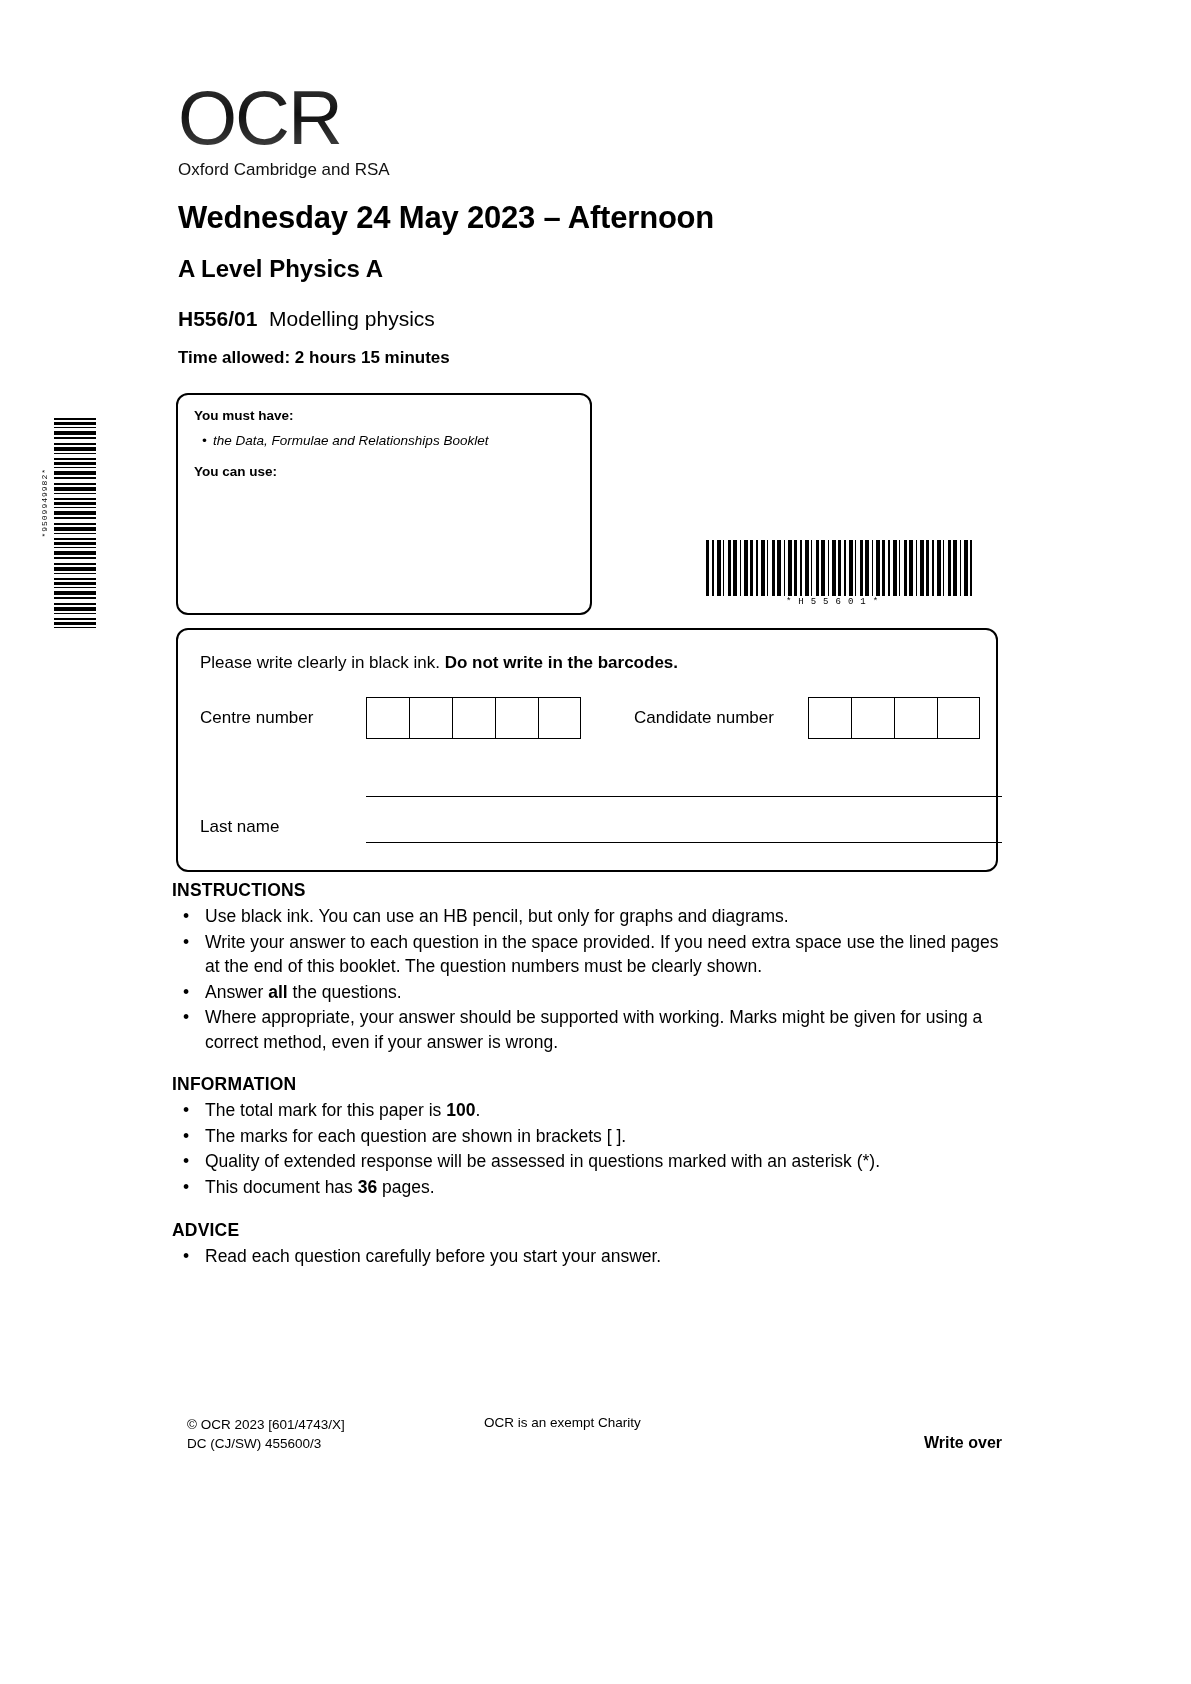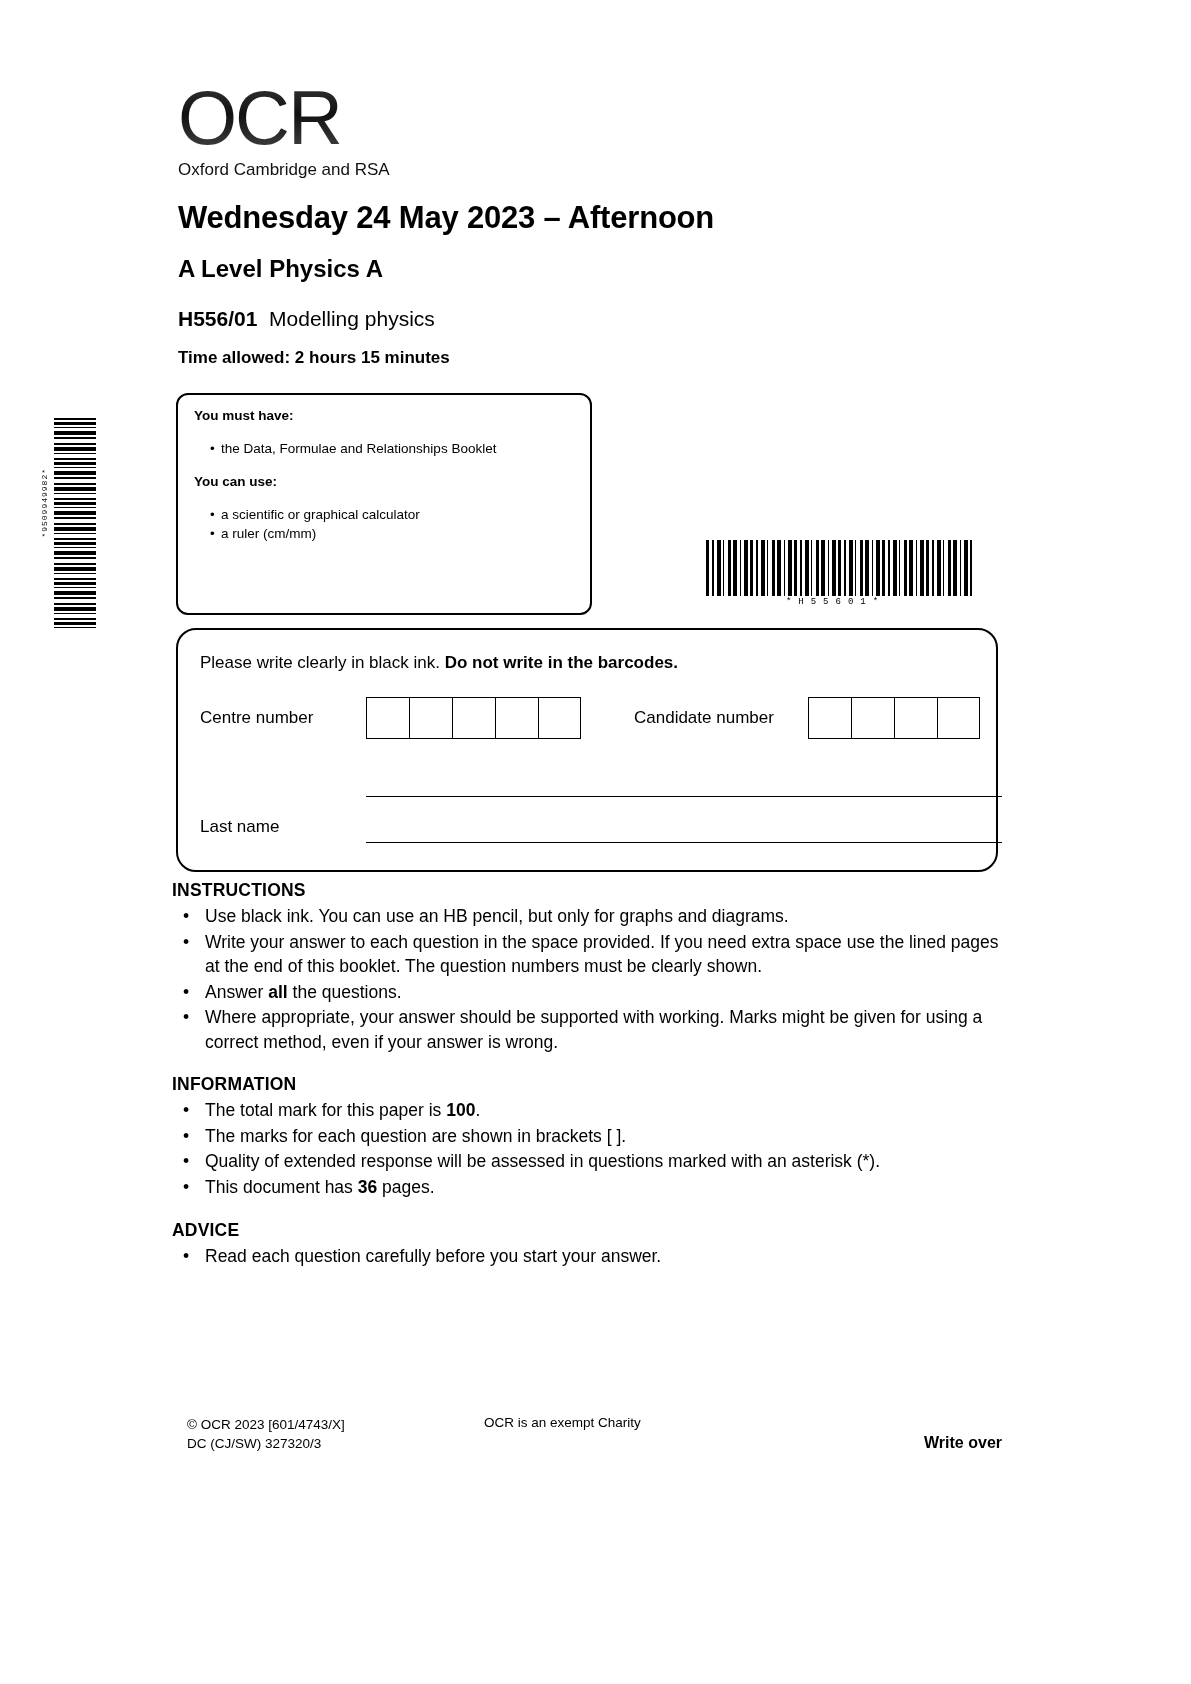--- a/index.html
+++ b/index.html
@@ -120,22 +120,23 @@
     padding: 13px 16px;
   }
   .materials-box .mb-title {
     font-size: 13.5px;
     font-weight: bold;
     margin: 0 0 3px 0;
   }
   .materials-box .mb-title.second { margin-top: 14px; }
   .materials-box ul {
     list-style: none;
-    margin: 16px;
+    margin: 8px;
     padding: 0;
+    font-style: italic;
   }
   .materials-box li {
     font-size: 13.5px;
     line-height: 19px;
     padding-left: 11px;
     position: relative;
   }
   .materials-box li::before {
     content: "•";
     position: absolute;
@@ -170,21 +171,21 @@
   }
 
   
   .cand-box {
     position: absolute;
     left: 176px;
     top: 628px;
     width: 822px;
     height: 244px;
     border: 2px solid #000;
-    border-radius: 20px;
+    border-radius: 12px;
     box-sizing: border-box;
   }
   .cand-note {
     position: absolute;
     left: 22px;
     top: 23px;
     font-size: 17px;
   }
   .cand-note b { font-weight: bold; }
 
@@ -302,24 +303,20 @@
   <span>Modelling physics</span>
 </div>
 <div class="exam-time">Time allowed: 2 hours 15 minutes</div>
 
 <div class="materials-box">
   <div class="mb-title">You must have:</div>
   <ul>
     <li>the Data, Formulae and Relationships Booklet</li>
   </ul>
   <div class="mb-title second">You can use:</div>
-  <ul>
-    <li>a scientific or graphical calculator</li>
-    <li>a ruler (cm/mm)</li>
-  </ul>
 </div>
 
 <div class="top-barcode">
   <div class="bars"></div>
   <div class="code-text">*H55601*</div>
 </div>
 
 <div class="cand-box">
   <div class="cand-note">
     <span>Please write clearly in black ink. </span><b>Do not write in the barcodes.</b>
@@ -376,17 +373,17 @@
 <div class="section" id="advice">
   <h2>ADVICE</h2>
   <ul>
     <li>Read each question carefully before you start your answer.</li>
   </ul>
 </div>
 
 <div class="footer">
   <div class="left">
     <div>© OCR 2023   [601/4743/X]</div>
-    <div>DC (CJ/SW) 327320/3</div>
+    <div>DC (CJ/SW) 455600/3</div>
   </div>
   <div class="center">OCR is an exempt Charity</div>
   <div class="right">Write over</div>
 </div>
 
 </body></html>

